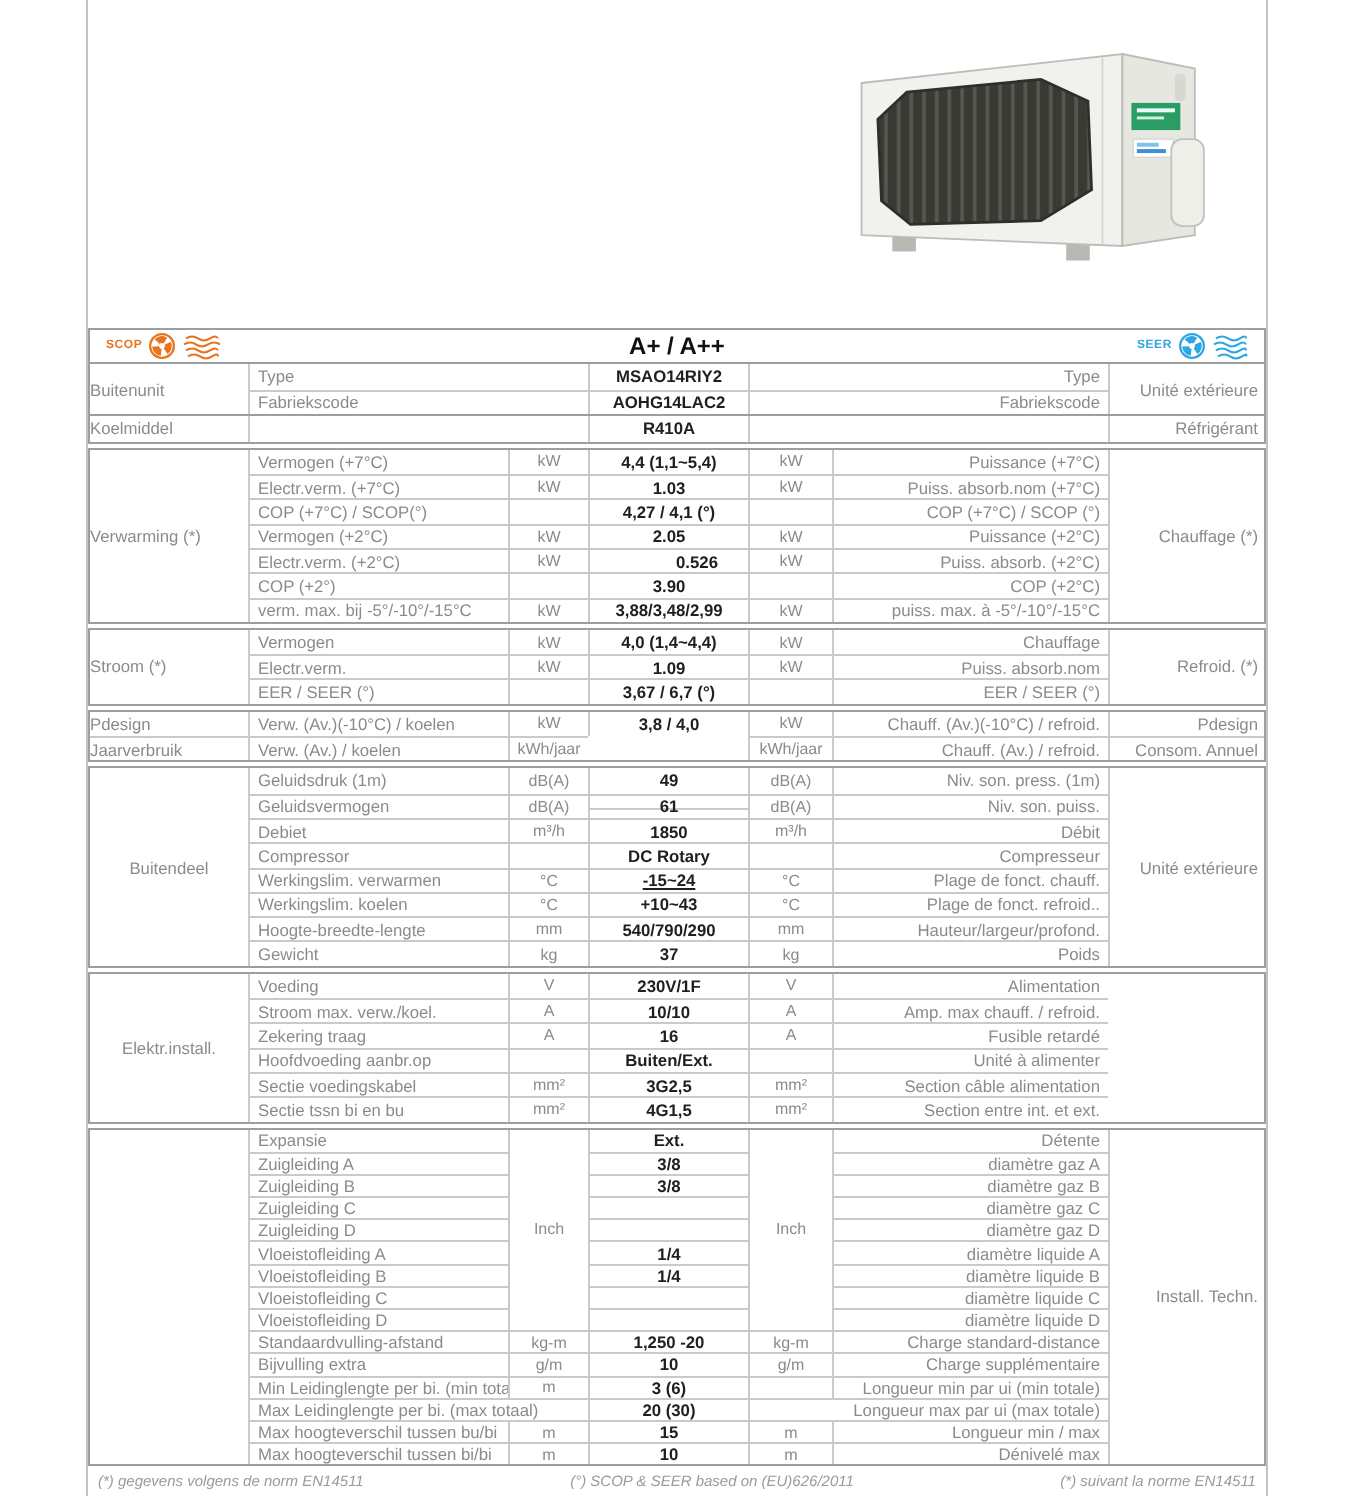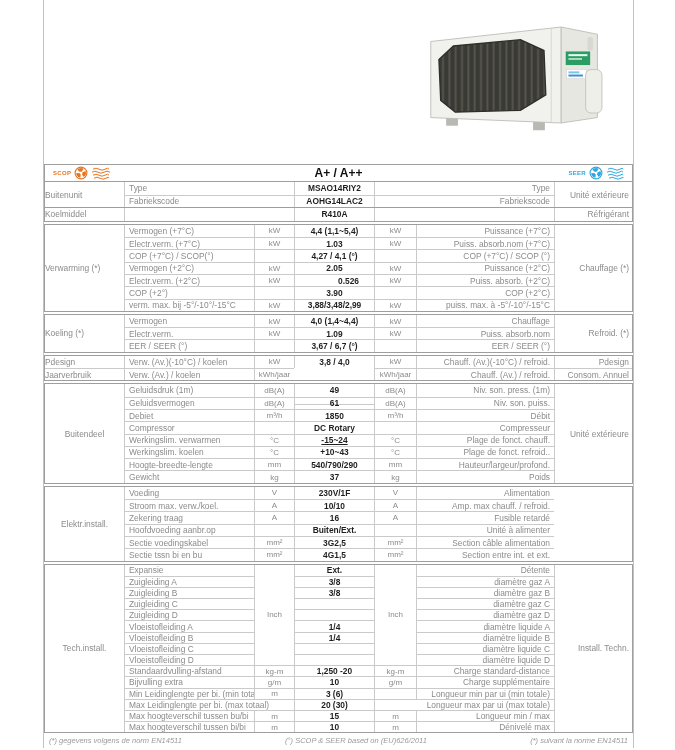--- a/index.html
+++ b/index.html
@@ -153,21 +153,21 @@
           <div class="cell u bl bt" style="grid-area: 6 / 5 / span 1 / span 1;"></div>
           <div class="cell fr bl bt" style="grid-area: 6 / 6 / span 1 / span 1;">COP (+2°C)</div>
           <div class="cell nl bl bt" style="grid-area: 7 / 2 / span 1 / span 1;">verm. max. bij -5°/-10°/-15°C</div>
           <div class="cell u bl bt" style="grid-area: 7 / 3 / span 1 / span 1;">kW</div>
           <div class="cell val bl bt" style="grid-area: 7 / 4 / span 1 / span 1;">3,88/3,48/2,99</div>
           <div class="cell u bl bt" style="grid-area: 7 / 5 / span 1 / span 1;">kW</div>
           <div class="cell fr bl bt" style="grid-area: 7 / 6 / span 1 / span 1;">puiss. max. à -5°/-10°/-15°C</div>
           <div class="cell g bl" style="grid-area: 1 / 7 / span 7 / span 1;">Chauffage (*)</div>
         </div>
         <div class="block">
-          <div class="cell a" style="grid-area: 1 / 1 / span 3 / span 1;">Koeling (*)</div>
+          <div class="cell a" style="grid-area: 1 / 1 / span 3 / span 1;">Stroom (*)</div>
           <div class="cell nl bl" style="grid-area: 1 / 2 / span 1 / span 1;">Vermogen</div>
           <div class="cell u bl" style="grid-area: 1 / 3 / span 1 / span 1;">kW</div>
           <div class="cell val bl" style="grid-area: 1 / 4 / span 1 / span 1;">4,0 (1,4~4,4)</div>
           <div class="cell u bl" style="grid-area: 1 / 5 / span 1 / span 1;">kW</div>
           <div class="cell fr bl" style="grid-area: 1 / 6 / span 1 / span 1;">Chauffage</div>
           <div class="cell nl bl bt" style="grid-area: 2 / 2 / span 1 / span 1;">Electr.verm.</div>
           <div class="cell u bl bt" style="grid-area: 2 / 3 / span 1 / span 1;">kW</div>
           <div class="cell val bl bt" style="grid-area: 2 / 4 / span 1 / span 1;">1.09</div>
           <div class="cell u bl bt" style="grid-area: 2 / 5 / span 1 / span 1;">kW</div>
           <div class="cell fr bl bt" style="grid-area: 2 / 6 / span 1 / span 1;">Puiss. absorb.nom</div>
@@ -265,21 +265,20 @@
           <div class="cell val bl bt" style="grid-area: 5 / 4 / span 1 / span 1;">3G2,5</div>
           <div class="cell u bl bt" style="grid-area: 5 / 5 / span 1 / span 1;">mm²</div>
           <div class="cell fr bl bt" style="grid-area: 5 / 6 / span 1 / span 1;">Section câble alimentation</div>
           <div class="cell nl bl bt" style="grid-area: 6 / 2 / span 1 / span 1;">Sectie tssn bi en bu</div>
           <div class="cell u bl bt" style="grid-area: 6 / 3 / span 1 / span 1;">mm²</div>
           <div class="cell val bl bt" style="grid-area: 6 / 4 / span 1 / span 1;">4G1,5</div>
           <div class="cell u bl bt" style="grid-area: 6 / 5 / span 1 / span 1;">mm²</div>
           <div class="cell fr bl bt" style="grid-area: 6 / 6 / span 1 / span 1;">Section entre int. et ext.</div>
         </div>
         <div class="block" style="--rh: 11.2px;">
-          <div class="cell a ctr" style="grid-area: 1 / 1 / span 15 / span 1;">Tech.install.</div>
           <div class="cell nl bl" style="grid-area: 1 / 2 / span 1 / span 1;">Expansie</div>
           <div class="cell u bl" style="grid-area: 1 / 3 / span 9 / span 1;">Inch</div>
           <div class="cell val bl" style="grid-area: 1 / 4 / span 1 / span 1;">Ext.</div>
           <div class="cell u bl" style="grid-area: 1 / 5 / span 9 / span 1;">Inch</div>
           <div class="cell fr bl" style="grid-area: 1 / 6 / span 1 / span 1;">Détente</div>
           <div class="cell nl bl bt" style="grid-area: 2 / 2 / span 1 / span 1;">Zuigleiding A</div>
           <div class="cell val bl bt" style="grid-area: 2 / 4 / span 1 / span 1;">3/8</div>
           <div class="cell fr bl bt" style="grid-area: 2 / 6 / span 1 / span 1;">diamètre gaz A</div>
           <div class="cell nl bl bt" style="grid-area: 3 / 2 / span 1 / span 1;">Zuigleiding B</div>
           <div class="cell val bl bt" style="grid-area: 3 / 4 / span 1 / span 1;">3/8</div>

